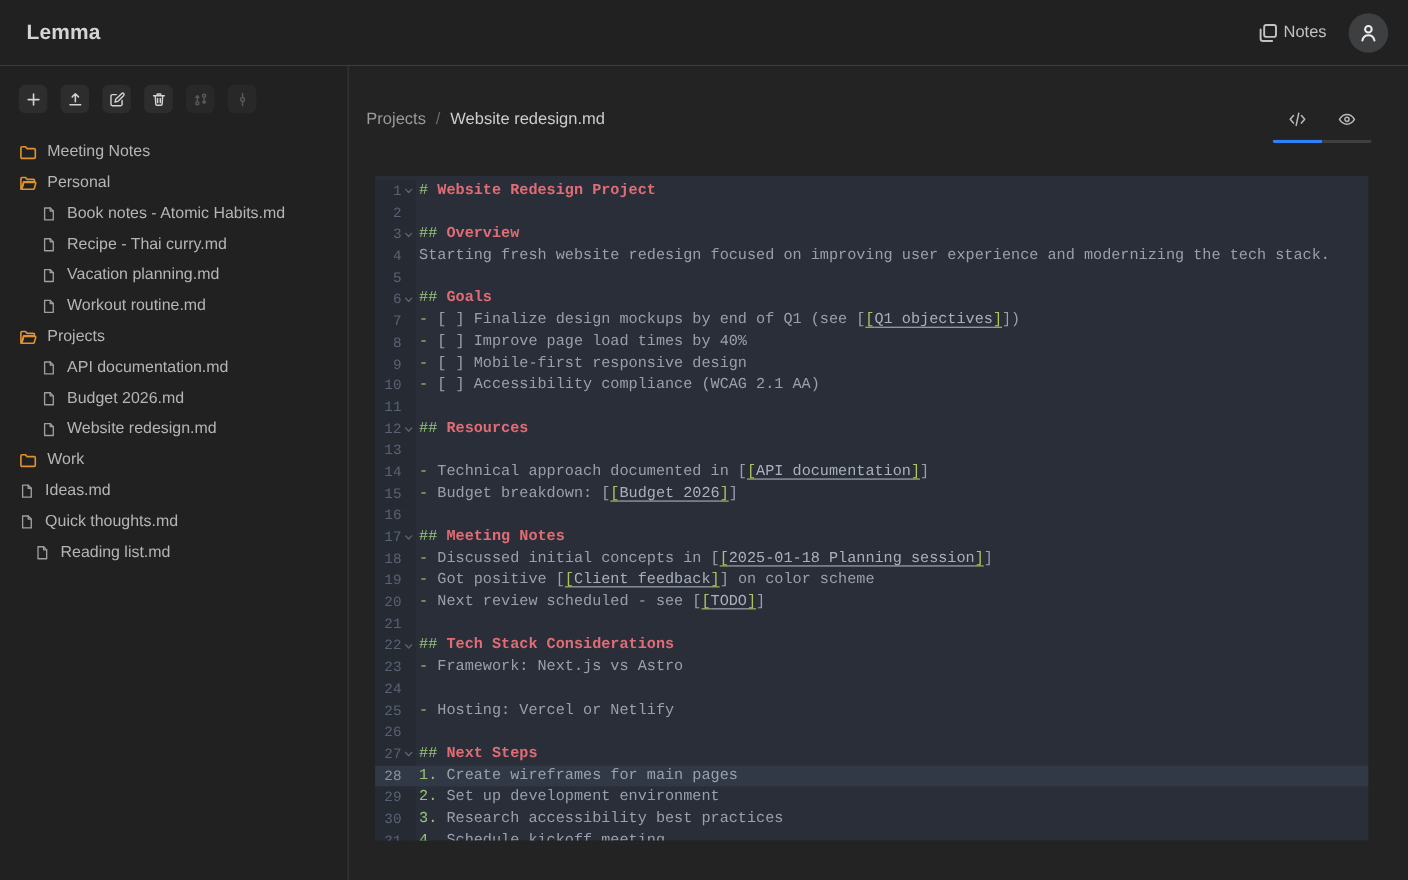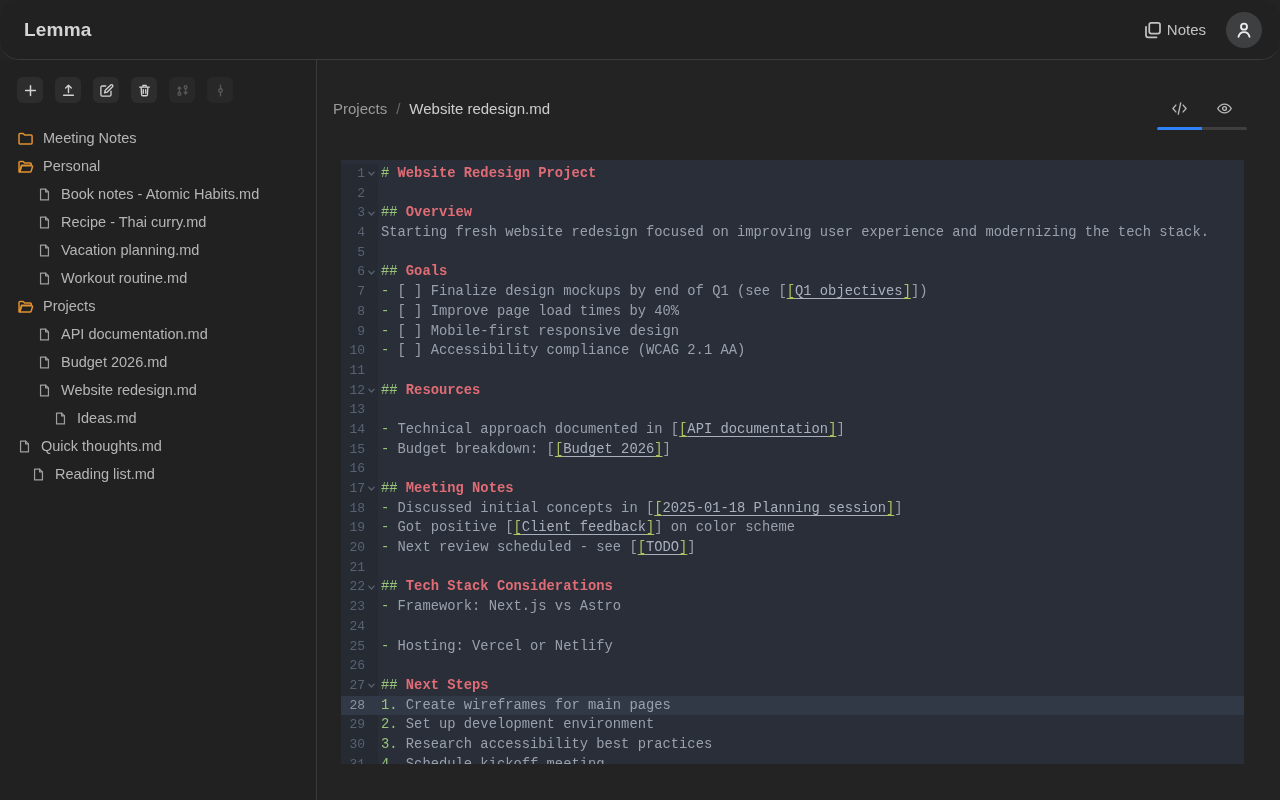--- a/index.html
+++ b/index.html
@@ -8,21 +8,21 @@
     width:1280px; height:800px; overflow:hidden; position:relative;
     background: var(--main-bg); font-family:"Liberation Sans", sans-serif;
     -webkit-font-smoothing: antialiased;
   }
   .icon svg { display:block; }
 
   
   .topbar {
     position:absolute; top:0; left:0; right:0; height:60px;
     background: var(--chrome-bg); border-bottom:1px solid var(--border);
-    display:flex; align-items:center; padding:0 18px 0 24px;border-radius:19px;
+    display:flex; align-items:center; padding:0 18px 0 24px;
   }
   .brand { font-size:19px; font-weight:bold; color:#d4d4d4; letter-spacing:.2px; }
   .topbar-right { margin-left:auto; display:flex; align-items:center; gap:20px; }
   .notes-btn { display:flex; align-items:center; gap:4px; color:#c2c2c2; font-size:15px; cursor:pointer; }
   .notes-btn .icon { color:#c2c2c2; }
   .avatar {
     width:36px; height:36px; border-radius:50%; background:#3e3f41;
     display:flex; align-items:center; justify-content:center; color:#ececec; cursor:pointer;
   }
 
@@ -241,21 +241,29 @@
       </div>
       <div class="tree-item" style="padding-left: 37px;">
         <span class="icon filegray">
           <svg width="15" height="15" viewBox="0 0 16 16" fill="none" stroke="currentColor" stroke-width="1.3" stroke-linecap="round" stroke-linejoin="round">
             <path d="M3.8 2.2h5.4l3 3v8.6H3.8z"></path>
             <path d="M9.2 2.2v3h3"></path>
           </svg>
         </span>
         <span>Website redesign.md</span>
       </div>
-      <div class="tree-item" style="padding-left: 17px; margin-left: 36px;">
+      <div class="tree-item" style="padding-left: 17px;">
+        <span class="icon orange">
+          <svg width="17" height="17" viewBox="0 0 16 16" fill="none" stroke="currentColor" stroke-width="1.4" stroke-linecap="round" stroke-linejoin="round">
+            <path d="M1.9 4.2a1 1 0 0 1 1-1h2.9l1.4 1.6h6a1 1 0 0 1 1 1v6.4a1 1 0 0 1-1 1H2.9a1 1 0 0 1-1-1z"></path>
+          </svg>
+        </span>
+        <span>Work</span>
+      </div>
+      <div class="tree-item" style="padding-left: 17px;">
         <span class="icon filegray">
           <svg width="15" height="15" viewBox="0 0 16 16" fill="none" stroke="currentColor" stroke-width="1.3" stroke-linecap="round" stroke-linejoin="round">
             <path d="M3.8 2.2h5.4l3 3v8.6H3.8z"></path>
             <path d="M9.2 2.2v3h3"></path>
           </svg>
         </span>
         <span>Ideas.md</span>
       </div>
       <div class="tree-item" style="padding-left: 17px;">
         <span class="icon filegray">

